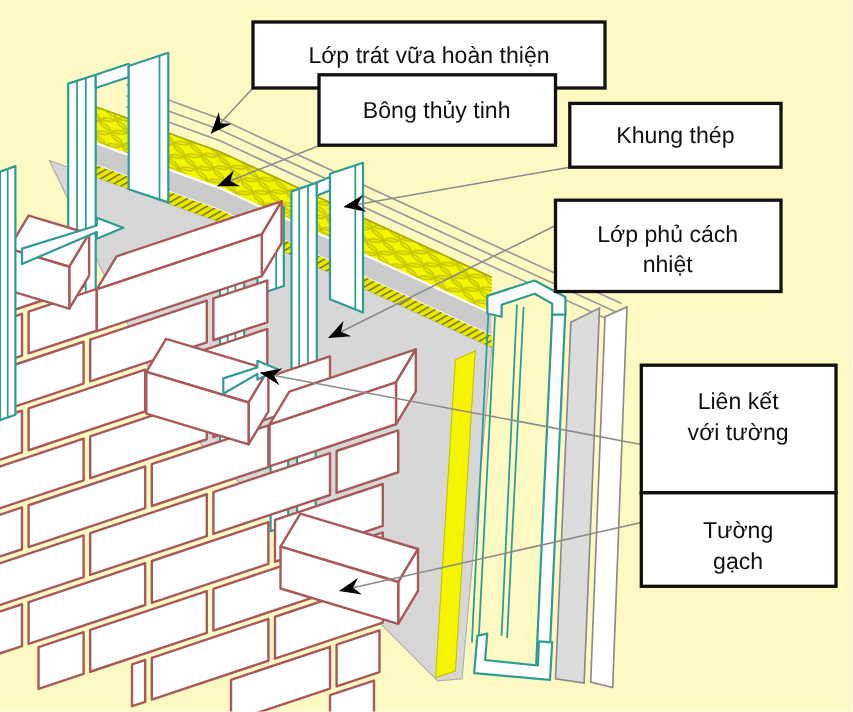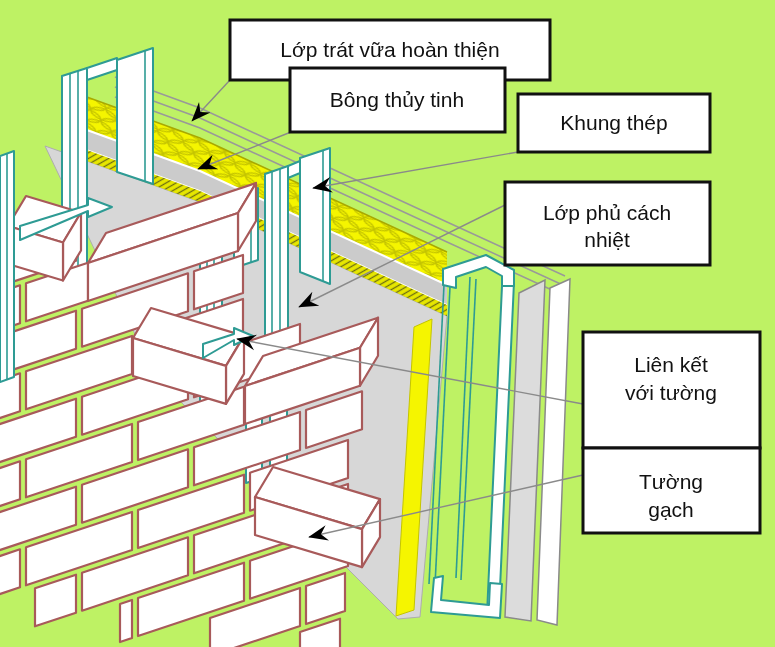--- a/index.html
+++ b/index.html
@@ -1,21 +1,21 @@
 <!DOCTYPE html>
 <html style="--teal: #2E9B94; --brick: #A85A5A; --yellow: #F5F500; --yellow-line: #C4C400; --gray-face: #D7D7D7; --leader: #8A8A8A; --box-border: #111111;"><head>
 <meta charset="utf-8">
 <style>
   :root{
     --teal:#2E9B94; --brick:#A85A5A; --yellow:#F5F500; --yellow-line:#C4C400;
     --hatch-bg:#E8E800; --hatch-line:#6E6E14; --gray-face:#D7D7D7; --gray-band:#CBCBCB;
     --gray-line:#999999; --leader:#8A8A8A; --box-border:#111111; --text:#111111;
   }
   html,body{margin:0;padding:0;background:#fff;}
-  .stage{width:775px;height:647px;position:relative;background:#bef264;}
+  .stage{width:775px;height:647px;position:relative;background:#fef9c3;}
   svg{display:block;}
   .stud{fill:#fff;stroke:var(--teal);stroke-width:2;stroke-linejoin:round;}
   .stud-line{stroke:var(--teal);stroke-width:1.6;fill:none;}
   .brick{fill:#fff;stroke:var(--brick);stroke-width:2.2;stroke-linejoin:round;}
   .bracket{fill:#fff;stroke:var(--teal);stroke-width:2;stroke-linejoin:round;}
   .leader{stroke:var(--leader);stroke-width:1.4;fill:none;}
   .lblbox{fill:#fff;stroke:var(--box-border);stroke-width:3;}
   .lbltext{font-family:"Liberation Sans","DejaVu Sans",sans-serif;font-size:21px;fill:var(--text);text-anchor:middle;}
   .gline{stroke:var(--gray-line);stroke-width:1.5;fill:none;}
   .wline{stroke:#fff;fill:none;}

